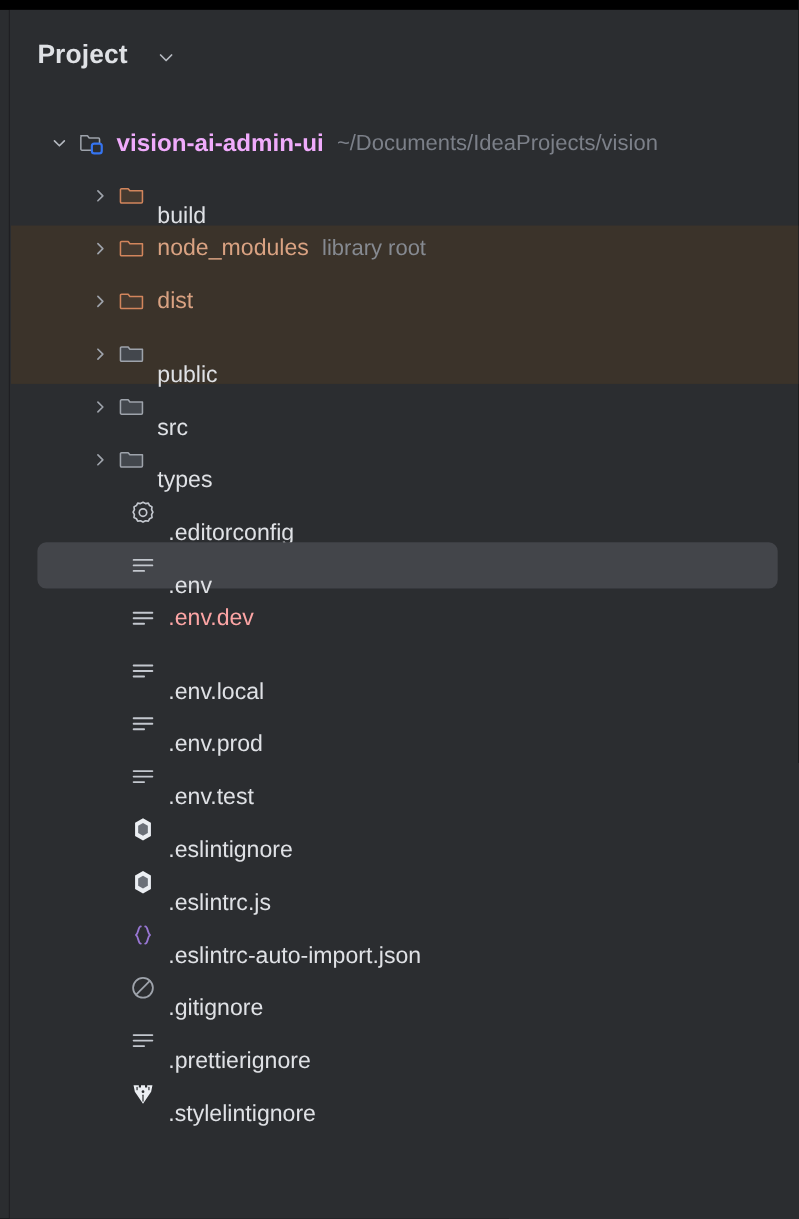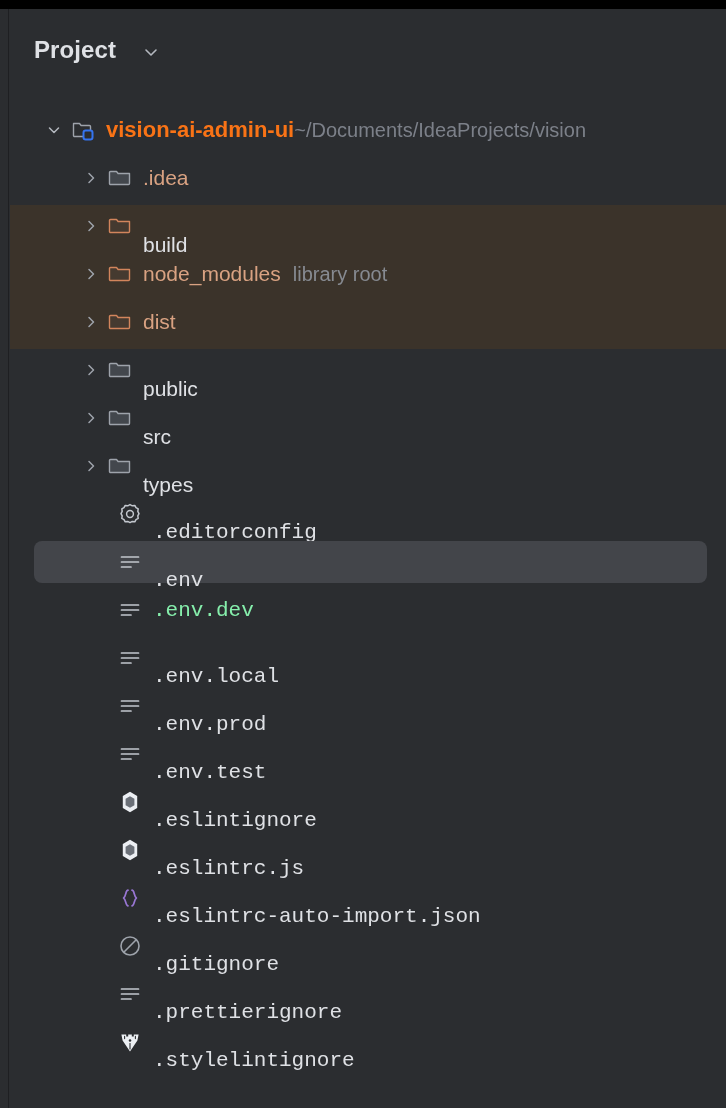--- a/index.html
+++ b/index.html
@@ -83,44 +83,44 @@
     display:flex; align-items:center; justify-content:center;
     flex: 0 0 auto;
   }
   .label {
     font-size: 21px;
     color: #dfe1e5;
     white-space: nowrap;
     margin-left: 10px;
   }
   .label.orange  { color: #d9a282; }
-  .label.blue    { color: #86efac; }
+  .label.blue    { color: #fca5a5; }
   .label.plain   { color: #dfe1e5; margin-top: 37px; }
   .annot {
     font-size: 20px;
     color: #868a91;
     white-space: nowrap;
     margin-left: 12px;
   }
   .label.root {
     font-weight: bold;
-    color: #f97316;
+    color: #f0abfc;
     font-size: 22px;
   }
   .path-annot {
     font-size: 20px;
     color: #7c8089;
     white-space: nowrap;
-    margin-left: 0;
+    margin-left: 12px;
     overflow: hidden;
   }
   
   .ind-0 { padding-left: 33px; }
   .ind-1 { padding-left: 70px; }
-  .ind-1-noarrow { padding-left: 104px; font-family: Liberation Mono, monospace; }
+  .ind-1-noarrow { padding-left: 104px; }
 </style>
 </head>
 <body>
 
 <div class="window">
 
   <div class="titlebar-strip"></div>
   <div class="left-divider"></div>
 
   <div class="panel">
@@ -159,35 +159,20 @@
       <div id="tree-children">
           <div class="row ind-1">
             <div class="row-inner">
               <span class="twisty">
     <svg width="18" height="18" viewBox="0 0 18 18">
       <path d="M7 4.5 L11.5 9 L7 13.5" fill="none" stroke="#9ea3ab" stroke-width="1.5" stroke-linecap="round" stroke-linejoin="round"></path>
     </svg>
   </span>
               <span class="icon" style="margin-left:4px;">
     <svg width="24" height="24" viewBox="0 0 24 24">
-      <path d="M2.5 5.5 h6 l1.6 2 h11.4 a0 0 0 0 1 0 0 v10 a1 1 0 0 1 -1 1 h-18 a1 1 0 0 1 -1 -1 v-11 a1 1 0 0 1 1 -1 z" fill="#43474d" stroke="#9ea3ab" stroke-width="1.4" stroke-linejoin="round"></path>
-    </svg>
-  </span>
-              <span class="label orange">.idea</span>
-            </div>
-          </div>
-          <div class="row ind-1">
-            <div class="row-inner">
-              <span class="twisty">
-    <svg width="18" height="18" viewBox="0 0 18 18">
-      <path d="M7 4.5 L11.5 9 L7 13.5" fill="none" stroke="#9ea3ab" stroke-width="1.5" stroke-linecap="round" stroke-linejoin="round"></path>
-    </svg>
-  </span>
-              <span class="icon" style="margin-left:4px;">
-    <svg width="24" height="24" viewBox="0 0 24 24">
       <path d="M2.5 5.5 h6 l1.6 2 h11.4 a0 0 0 0 1 0 0 v10 a1 1 0 0 1 -1 1 h-18 a1 1 0 0 1 -1 -1 v-11 a1 1 0 0 1 1 -1 z" fill="#453a30" stroke="#d2855c" stroke-width="1.4" stroke-linejoin="round"></path>
     </svg>
   </span>
               <span class="label plain">build</span>
             </div>
           </div>
           <div class="row ind-1">
             <div class="row-inner">
               <span class="twisty">
     <svg width="18" height="18" viewBox="0 0 18 18">

